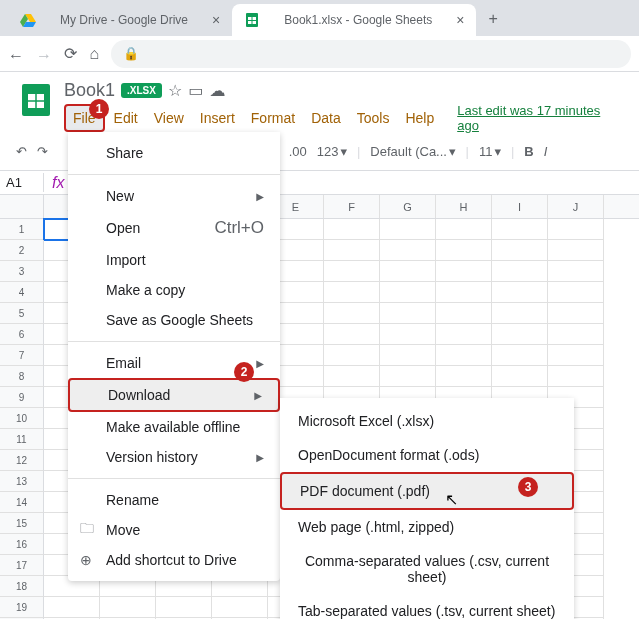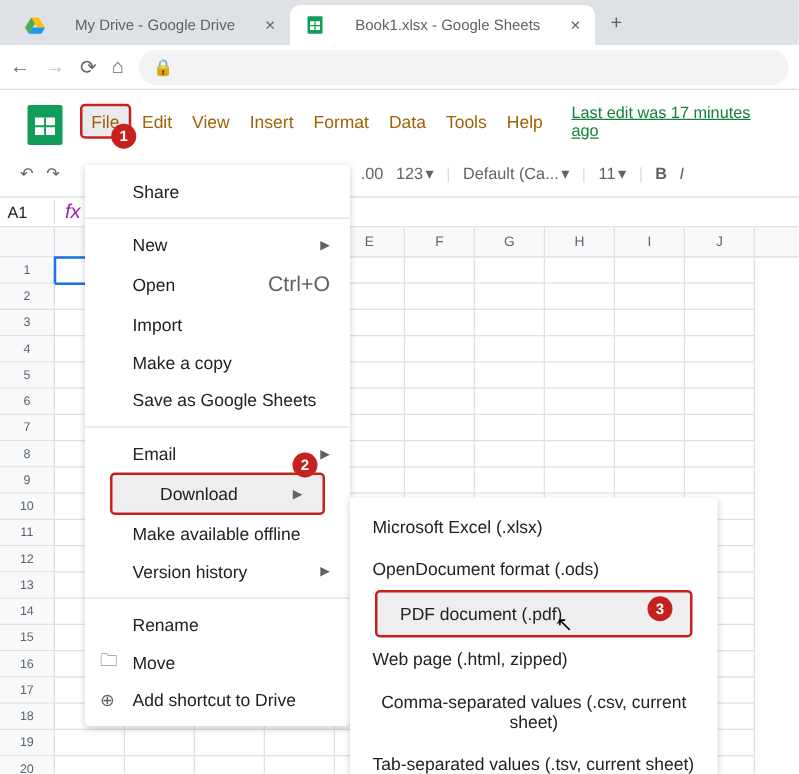--- a/index.html
+++ b/index.html
@@ -51,21 +51,21 @@
 .rows { }
 .row { display: flex; height: 21px; }
 .row-h { width: 44px; text-align: center; font-size: 10px; color: #5f6368; background: #f8f9fa; border-right: 1px solid #dadce0; border-bottom: 1px solid #e0e0e0; line-height: 21px; }
 .cell { width: 56px; border-right: 1px solid #e0e0e0; border-bottom: 1px solid #e0e0e0; }
 .cell.selected { outline: 2px solid #1a73e8; outline-offset: -1px; }
 
 
 .dropdown { position: absolute; background: #fff; box-shadow: 0 2px 6px rgba(0,0,0,0.2); border-radius: 0 0 4px 4px; z-index: 100; padding: 6px 0; font-size: 14px; color: #202124; }
 .main-menu { left: 68px; top: 132px; width: 212px; }
 .dd-item { padding: 7px 16px 7px 38px; position: relative; display: flex; align-items: center; justify-content: space-between; text-align: center; }
-.dd-item.hl { border: 2px solid #c5221f; border-radius: 4px; margin: 0 20px; background: #eee; }
+.dd-item.hl { border: 2px solid #c5221f; border-radius: 4px; margin: 0 0; background: #eee; }
 .dd-sep { border-top: 1px solid #e0e0e0; margin: 6px 0; }
 .dd-sub { color: #5f6368; font-size: 17px; }
 .dd-icon { position: absolute; left: 12px; color: #5f6368; font-size: 14px; }
 .dd-arrow { color: #5f6368; font-size: 10px; }
 
 .submenu { left: 280px; top: 398px; width: 294px; }
 .submenu .dd-item { padding: 9px 18px; }
 .submenu .dd-item.hl { background: #eee; }
 
 
@@ -121,20 +121,27 @@
   <div class="sheets-header">
     <div class="sheets-logo">
       <svg width="36" height="36" viewBox="0 0 36 36">
           <rect x="4" y="2" width="28" height="32" fill="#0f9d58" rx="2"></rect>
           <rect x="10" y="12" width="16" height="14" fill="#fff"></rect>
           <line x1="18" y1="12" x2="18" y2="26" stroke="#0f9d58" stroke-width="1.5"></line>
           <line x1="10" y1="19" x2="26" y2="19" stroke="#0f9d58" stroke-width="1.5"></line>
         </svg>
     </div>
     <div class="title-area">
+      <div class="title-row">
+        <span class="doc-title">Book1</span>
+        <span class="xlsx-badge">.XLSX</span>
+        <span class="title-icon">☆</span>
+        <span class="title-icon">▭</span>
+        <span class="title-icon">☁</span>
+      </div>
       <div class="menu-bar">
         <span class="menu-item highlighted">File</span>
         <span class="menu-item">Edit</span>
         <span class="menu-item">View</span>
         <span class="menu-item">Insert</span>
         <span class="menu-item">Format</span>
         <span class="menu-item">Data</span>
         <span class="menu-item">Tools</span>
         <span class="menu-item">Help</span>
         <span class="last-edit">Last edit was 17 minutes ago</span>

